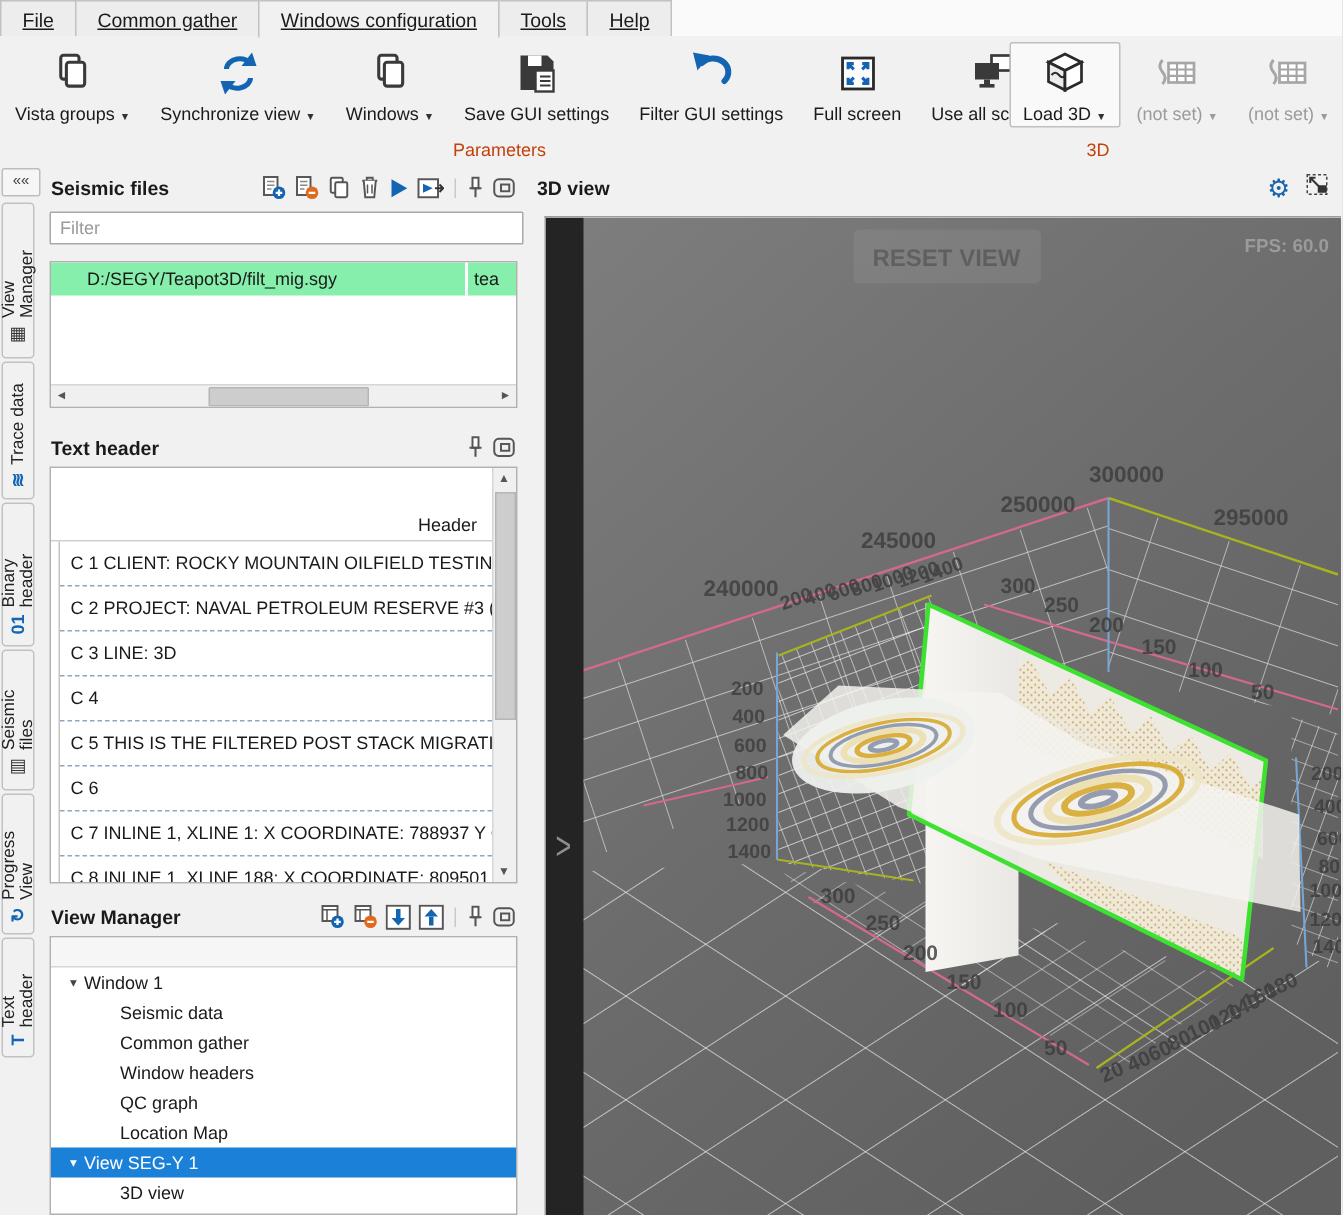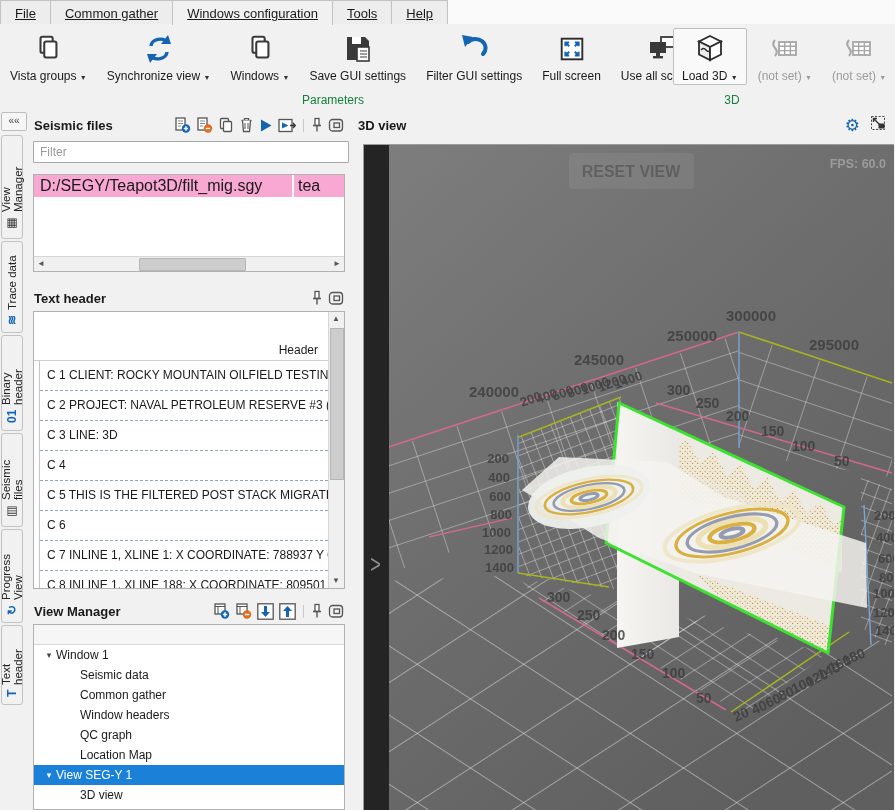--- a/index.html
+++ b/index.html
@@ -5,21 +5,21 @@
   html,body{margin:0;padding:0;background:#d8d8d8;font-family:"Liberation Sans",sans-serif;}
   .app{position:relative;width:895px;height:810px;background:#f1f1f1;overflow:hidden;font-size:12px;color:#1a1a1a;}
   
   .tabbar{position:absolute;left:0;top:0;right:0;height:24px;background:#fafafa;border-bottom:1px solid #c2c2c2;display:flex;}
   .tab{padding:3px 14px 2px;border:1px solid #c2c2c2;border-bottom:none;background:#ededed;font-size:13px;display:flex;align-items:center;margin-right:-1px;text-decoration:underline;}
   .tab.active{background:#f1f1f1;position:relative;z-index:2;margin-bottom:-1px;padding-bottom:3px;}
   
   .ribbon{position:absolute;left:0;top:24px;right:0;height:86px;background:#f1f1f1;border-bottom:1px solid #a8a8a8;display:flex;}
   .rgroup{display:flex;flex-direction:column;}
   .ritems{display:flex;align-items:flex-start;flex:1;padding-top:4px;}
-  .rgl{text-align:center;font-size:12px;color:#15803d;padding:1px 0 3px;}
+  .rgl{text-align:center;font-size:12px;color:#c2410c;padding:1px 0 3px;}
   .rbtn{display:flex;flex-direction:column;align-items:center;padding:3px 8px 1px;margin:0 1px;border:1px solid transparent;border-radius:2px;}
   .rbtn .ric{width:34px;height:34px;display:flex;align-items:center;justify-content:center;}
   .rbtn .rlabel{font-size:12px;white-space:nowrap;padding-top:3px;}
   .rbtn .arrow{font-size:7px;color:#333;}
   .rbtn.checked{background:#f9f9f9;border:1px solid #c0c0c0;}
   .rbtn.dim .rlabel,.rbtn.dim .arrow{color:#9b9b9b;}
   .rsep{width:1px;background:#d3d3d3;margin:6px 3px;}
   
   .main{position:absolute;left:0;top:110px;right:0;bottom:0;}
   
@@ -35,21 +35,21 @@
   .panel-title{font-weight:bold;font-size:13px;flex:1;}
   .ph-icons{display:flex;align-items:center;gap:5px;}
   .ph-icons svg{display:block;}
   .ph-sep{width:1px;height:13px;background:#c9c9c9;margin:0 2px;}
   .filter{display:block;width:302px;margin:3px 5px 11px;height:20px;border:1px solid #a9a9a9;border-radius:1px;padding:0 6px;font-size:12px;font-family:"Liberation Sans",sans-serif;background:#fff;box-sizing:content-box;}
   .filter::placeholder{color:#9a9a9a;}
   .sftable{margin:1px 5px 0;border:1px solid #b1b1b1;background:#fff;height:96px;position:relative;overflow:hidden;}
   .sfhead{display:flex;height:18px;background:#f6f6f6;border-bottom:1px solid #cfcfcf;font-size:12px;}
   .sfhead .c1{width:260px;text-align:center;line-height:18px;border-right:1px solid #cfcfcf;}
   .sfhead .c2{flex:1;line-height:18px;padding-left:4px;}
-  .sfrow{display:flex;height:22px;background:#f9a8d4;font-size:16px;}
+  .sfrow{display:flex;height:22px;background:#86efac;font-size:12px;padding-left:18px;}
   .sfrow .c1{width:260px;line-height:22px;padding-left:6px;box-sizing:border-box;white-space:nowrap;overflow:hidden;border-right:2px solid #fdfdfd;}
   .sfrow .c2{flex:1;line-height:22px;padding-left:4px;}
   .hscroll{position:absolute;left:0;right:0;bottom:0;height:14px;background:#f0f0f0;border-top:1px solid #d6d6d6;}
   .hscroll .arr{position:absolute;top:0;width:14px;height:13px;font-size:8px;color:#555;text-align:center;line-height:13px;}
   .hscroll .arr.l{left:0;} .hscroll .arr.r{right:0;}
   .hscroll .thumb{position:absolute;left:105px;width:105px;top:1px;height:11px;background:#cdcdcd;border:1px solid #b5b5b5;border-radius:1px;}
   
   .thtable{margin:0 5px;border:1px solid #b1b1b1;background:#fff;height:276px;display:flex;overflow:hidden;}
   .thcontent{flex:1;overflow:hidden;margin-top:28px;}
   .throw-head{height:20px;border-bottom:1px solid #cfcfcf;background:#fff;text-align:right;padding-right:10px;line-height:20px;font-size:12px;}

